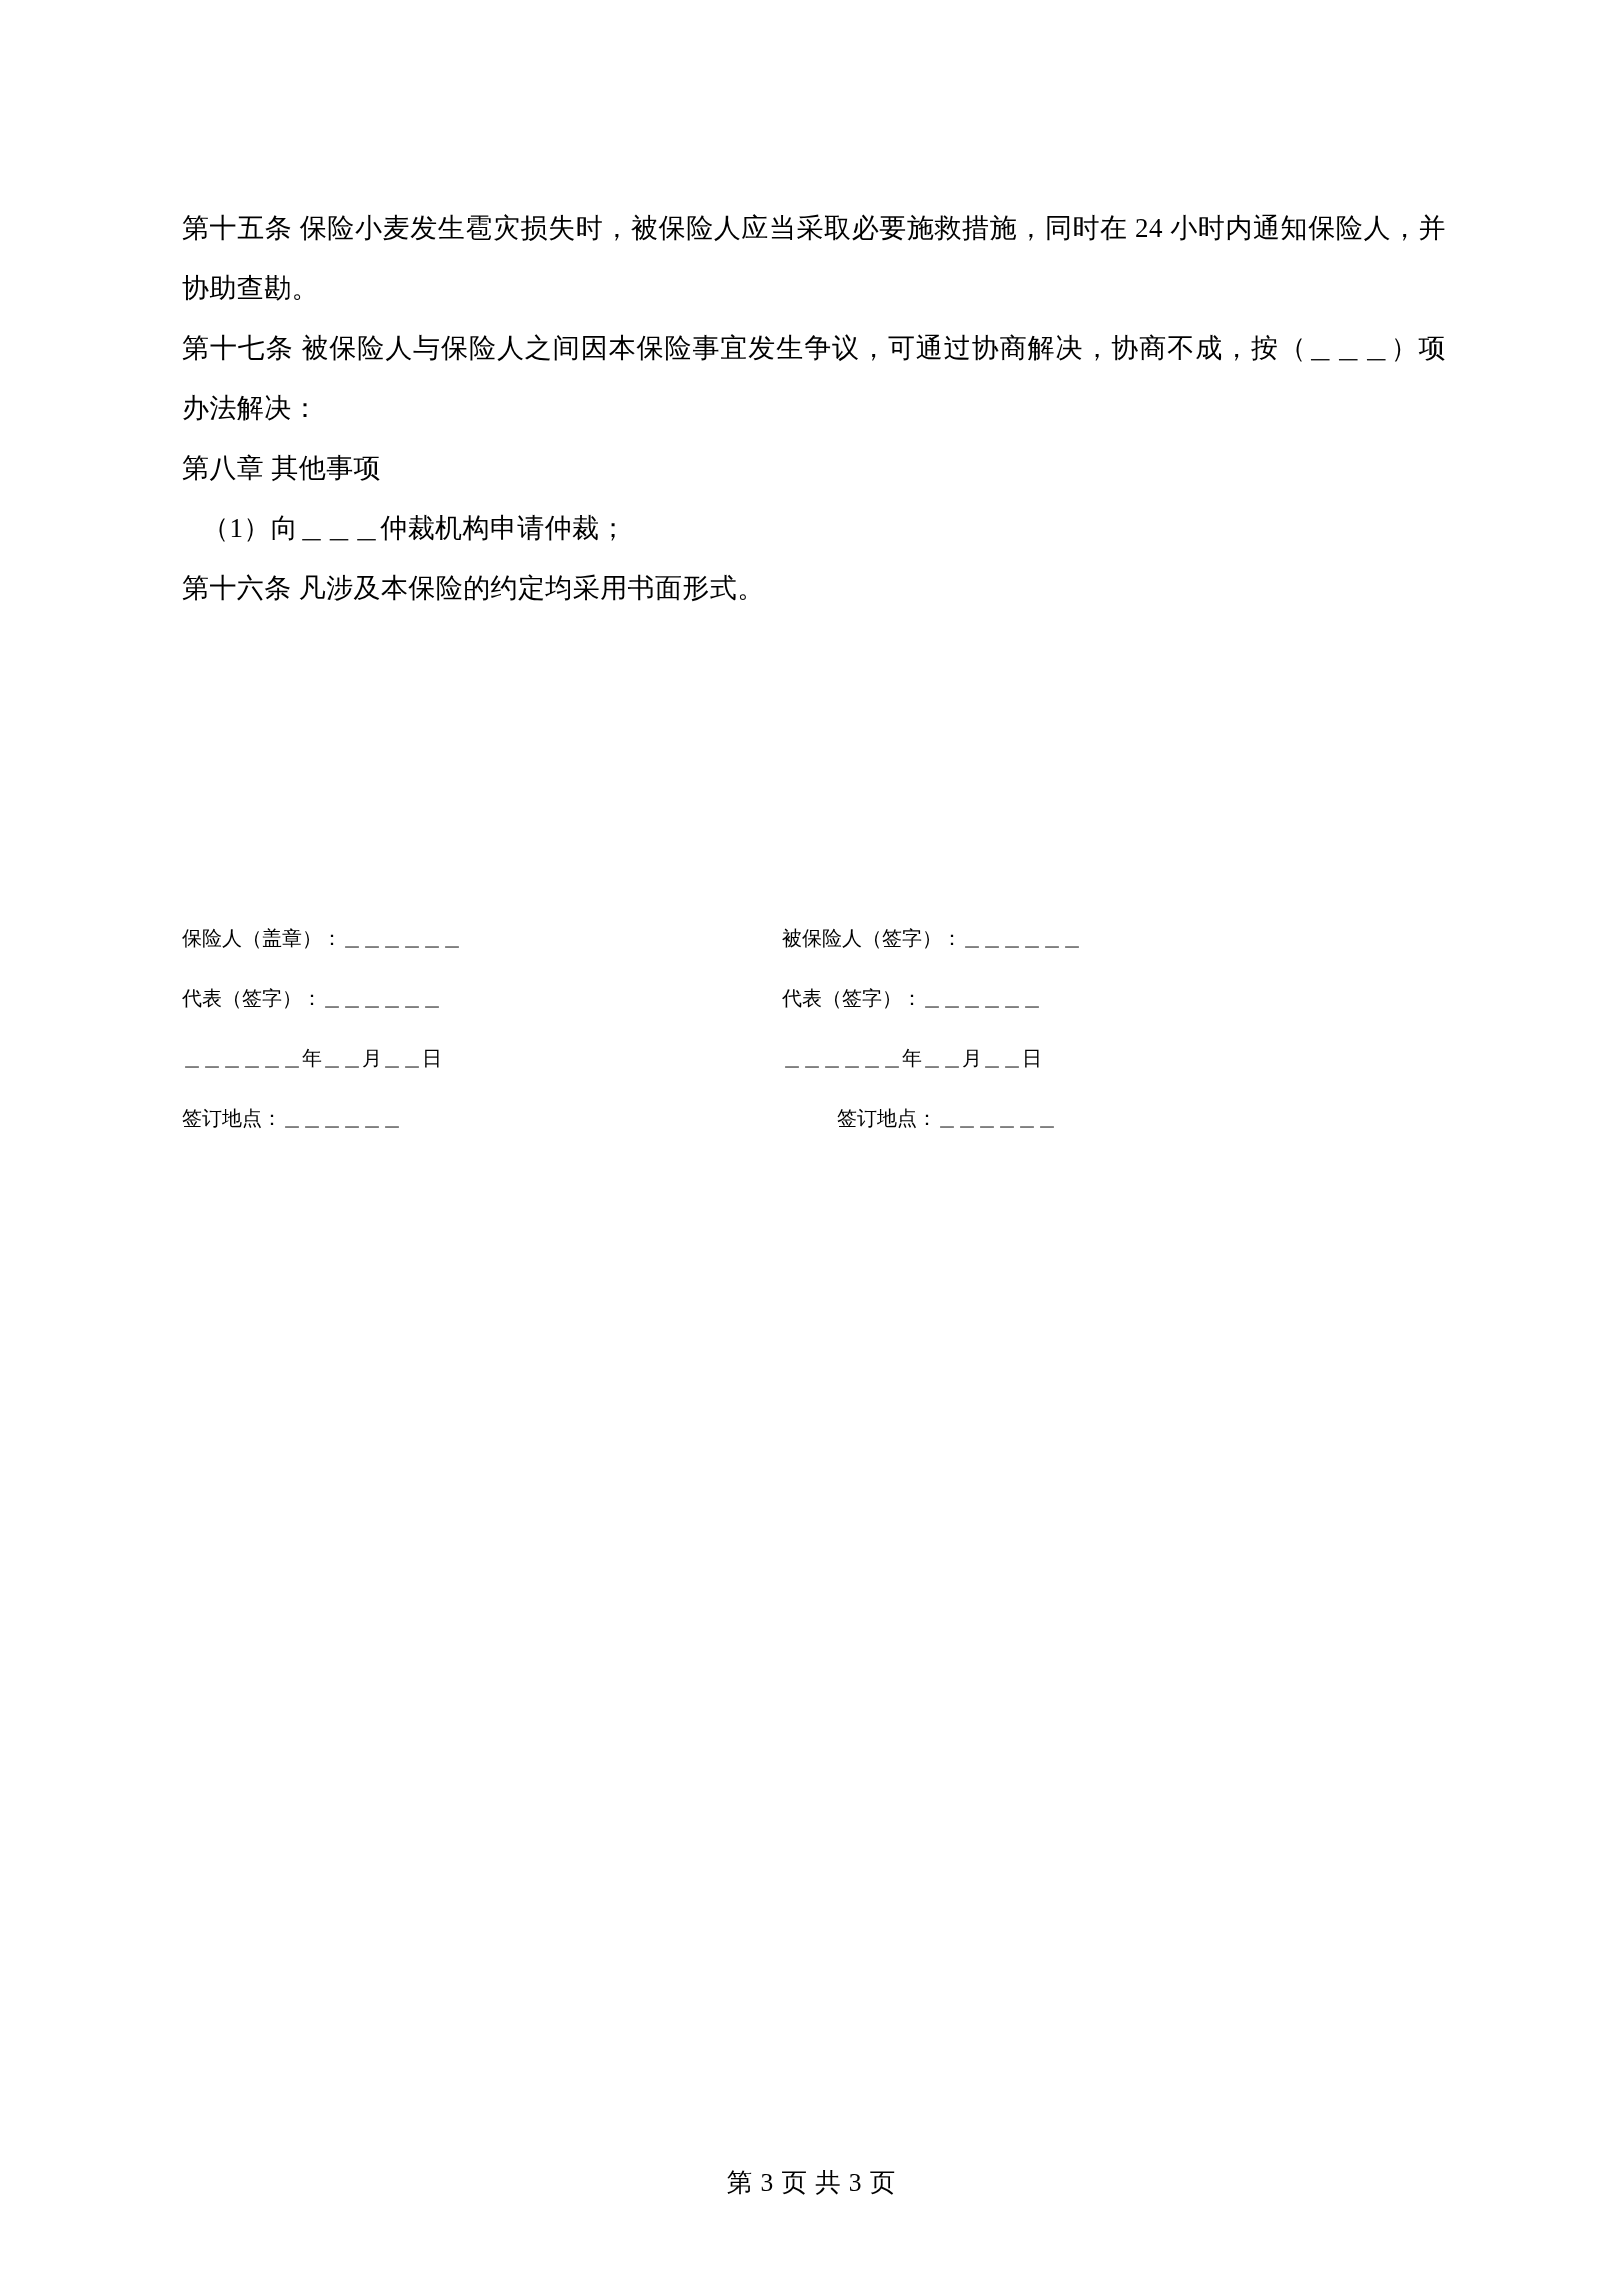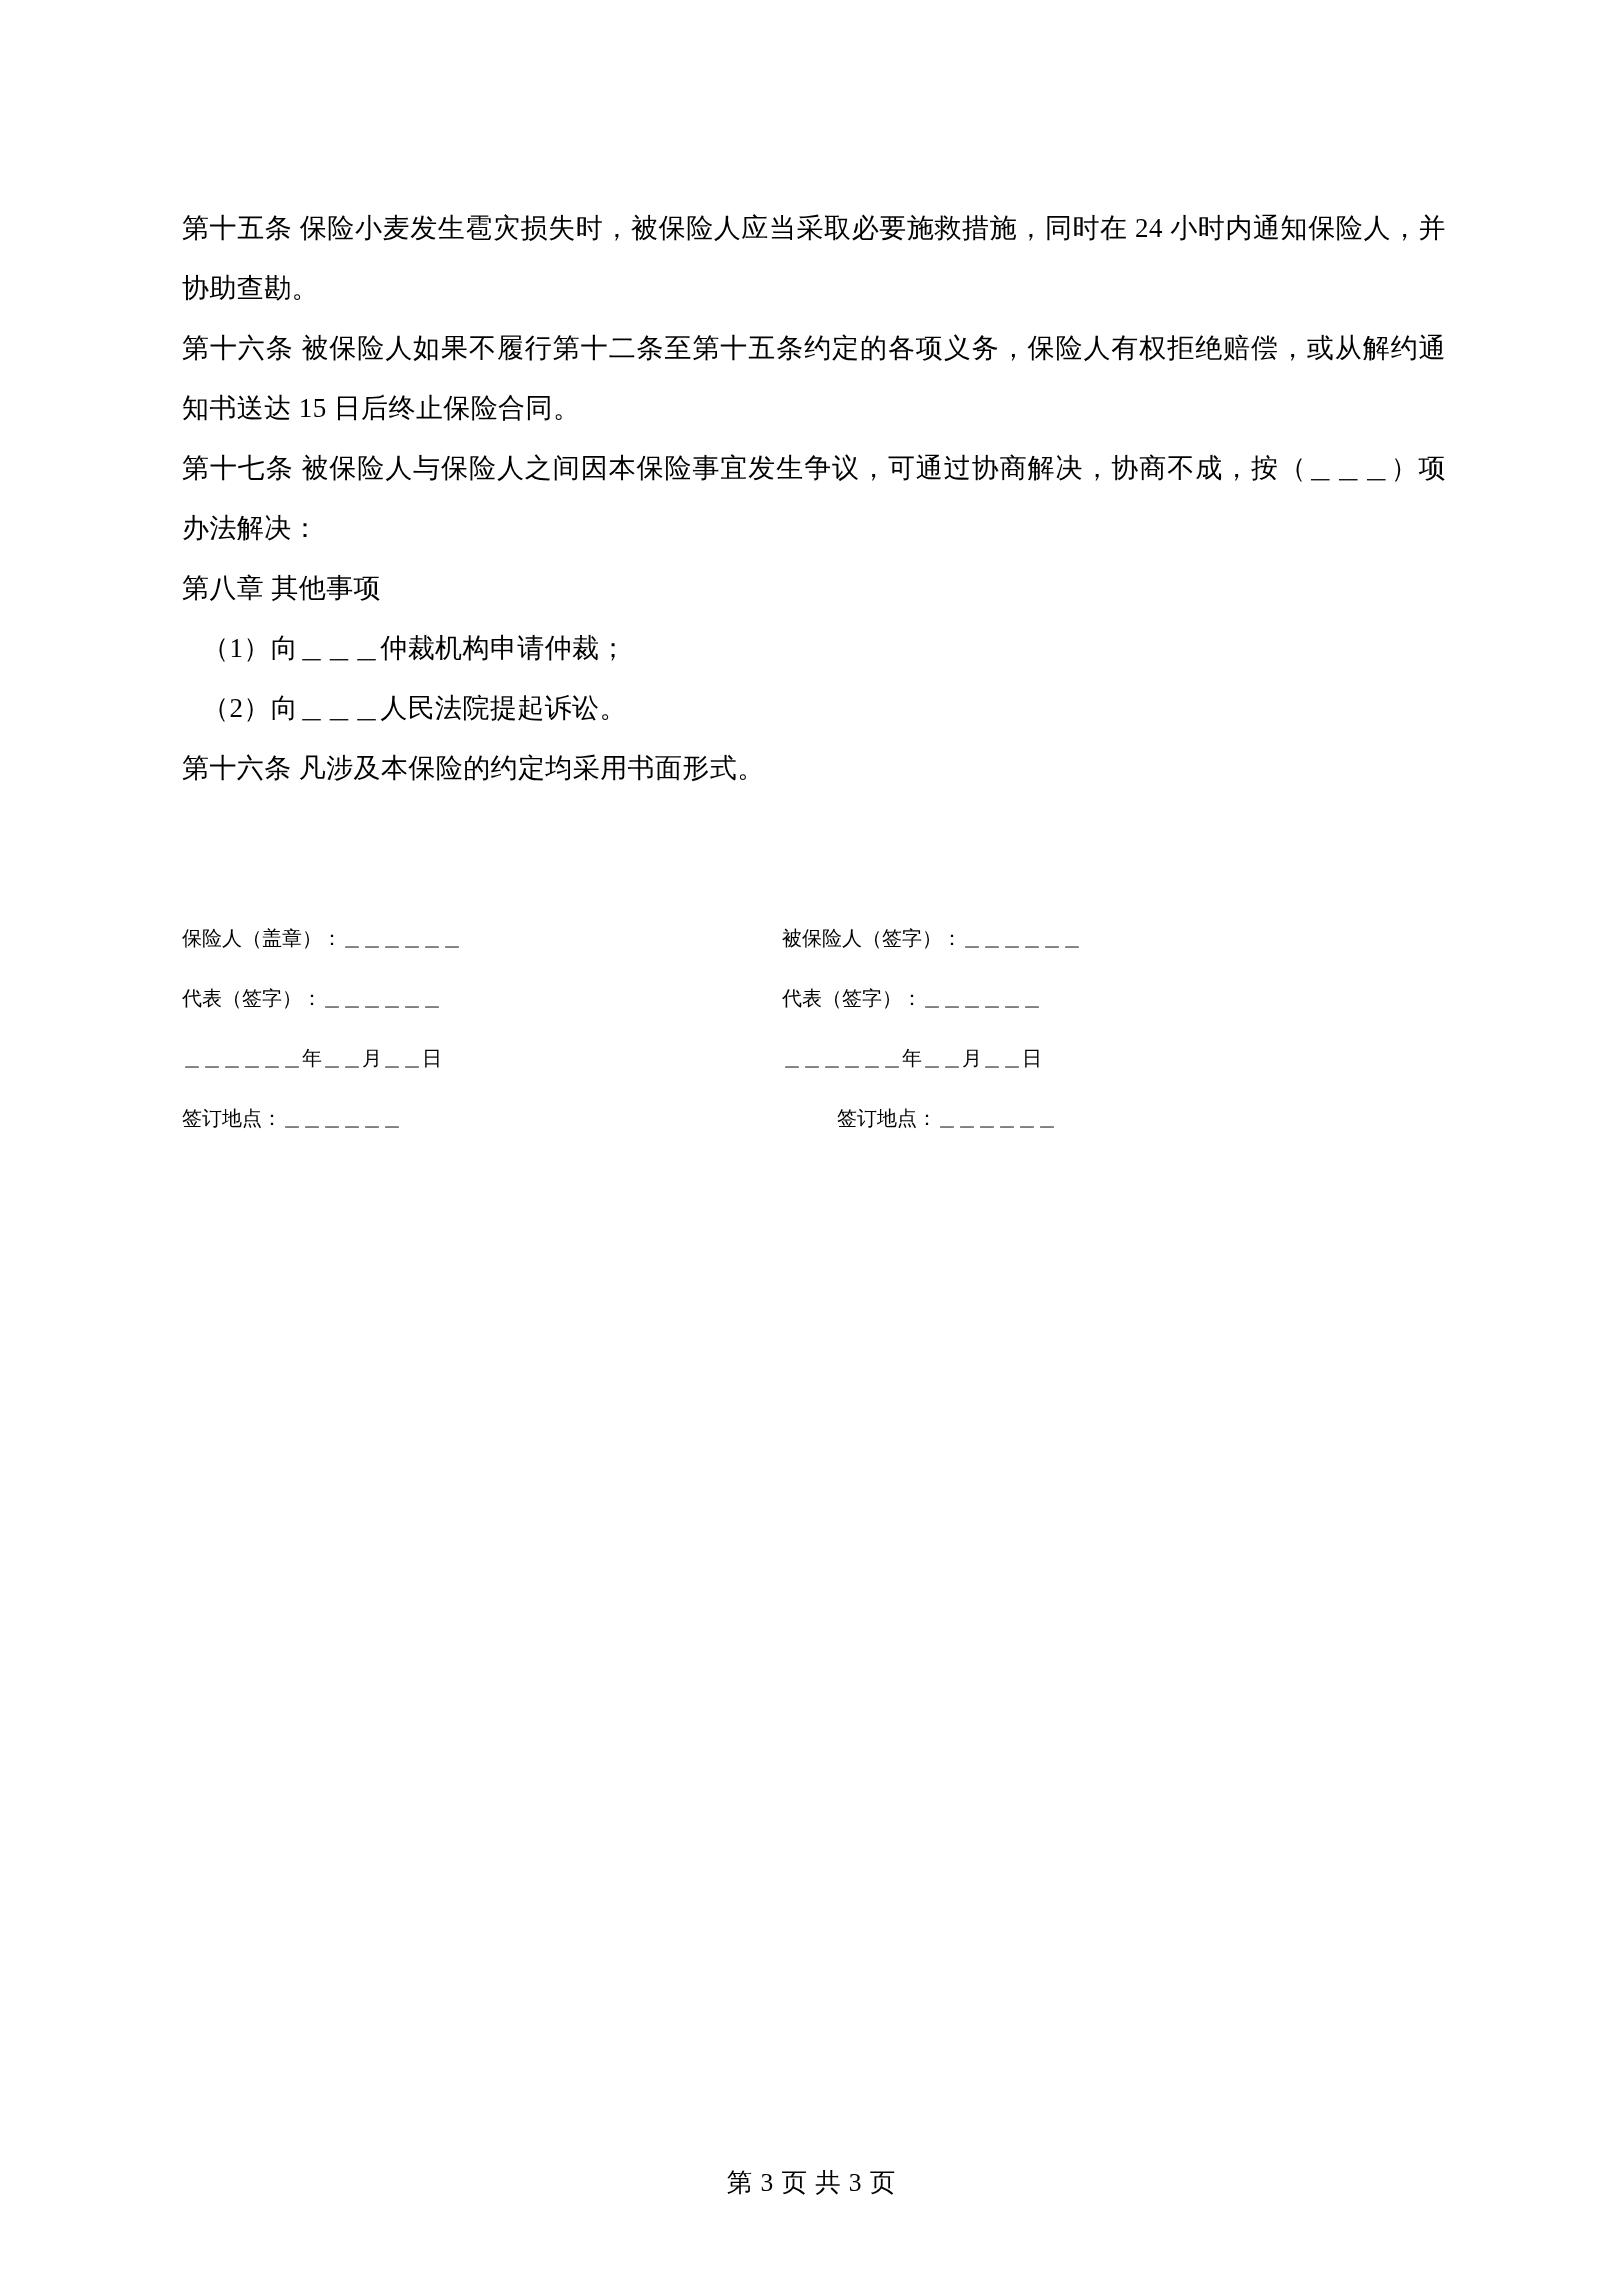--- a/index.html
+++ b/index.html
@@ -68,25 +68,23 @@
     letter-spacing: 0.9px;
   }
 </style>
 </head>
 <body>
 
 <div class="page">
 
   <div class="content">
     <p class="para">第十五条  保险小麦发生雹灾损失时，被保险人应当采取必要施救措施，同时在 24 小时内通知保险人，并协助查勘。</p>
-    <p class="para">第十六条  被保险人如果不履行第十二条至第十五条约定的各项义务，保险人有权拒绝赔偿，或从解约通知书送达 15 日后终止保险合同。</p>
     <p class="para">第十七条  被保险人与保险人之间因本保险事宜发生争议，可通过协商解决，协商不成，按（＿＿＿）项办法解决：</p>
     <p class="para">第八章  其他事项</p>
     <p class="para sub">（1）向＿＿＿仲裁机构申请仲裁；</p>
-    <p class="para sub">（2）向＿＿＿人民法院提起诉讼。</p>
     <p class="para">第十六条  凡涉及本保险的约定均采用书面形式。</p>
   </div>
 
   <div class="sig-block">
     <div class="sig-row r1">
       <div class="sig-col-left">保险人（盖章）：＿＿＿＿＿＿</div>
       <div class="sig-col-right">被保险人（签字）：＿＿＿＿＿＿</div>
     </div>
     <div class="sig-row r2">
       <div class="sig-col-left">代表（签字）：＿＿＿＿＿＿</div>

